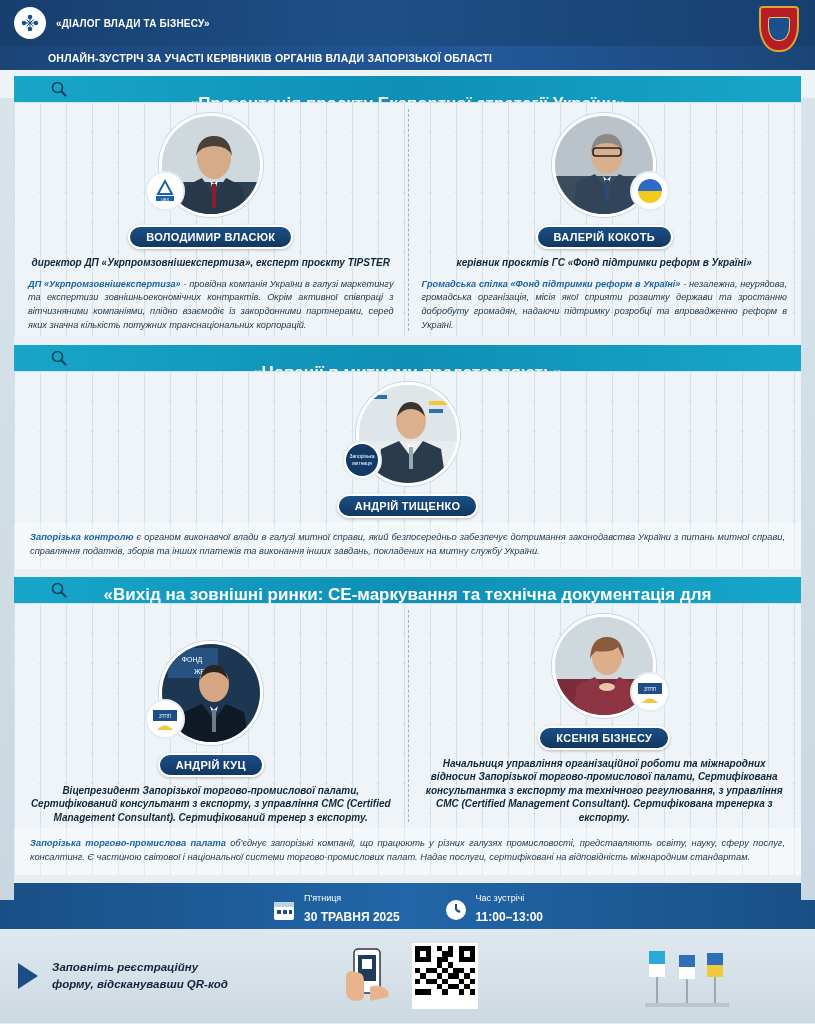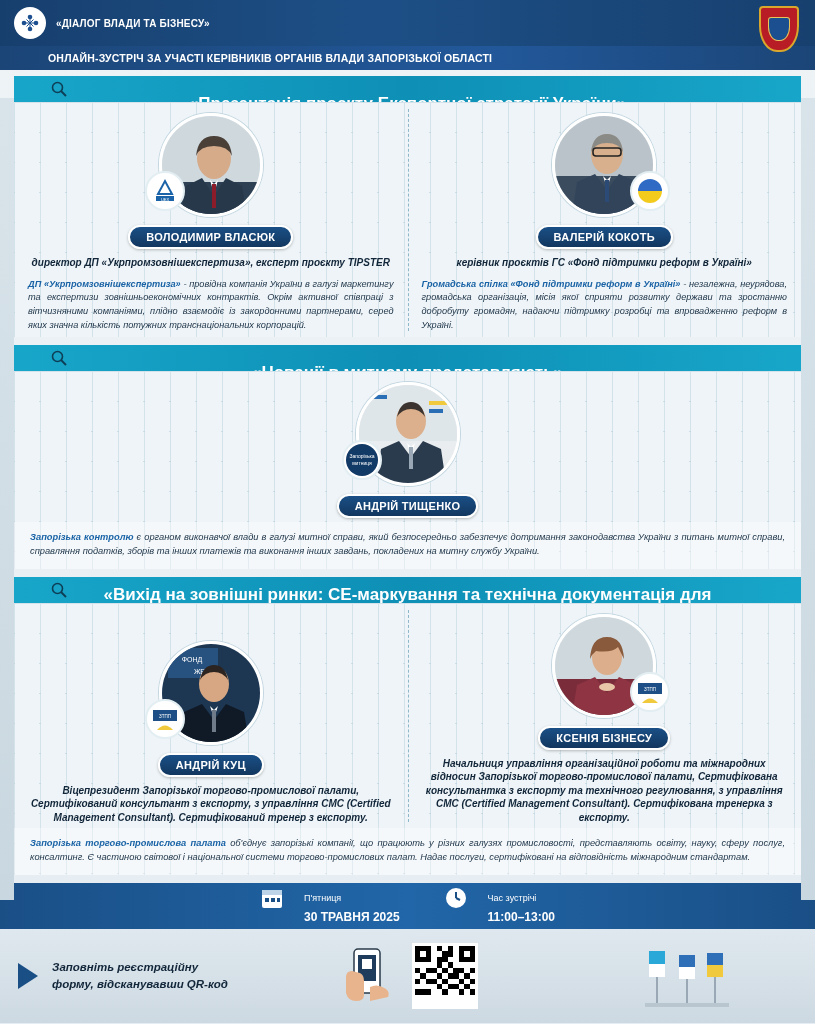--- a/index.html
+++ b/index.html
@@ -195,21 +195,21 @@
 
   
   .infobar {
     margin-top: 8px;
     height: 46px;
     background: linear-gradient(90deg,#1a4f86 0%, #2166a8 50%, #1a4f86 100%);
     display:flex; align-items:center; justify-content:center;
     gap: 44px;
     color:#fff;
   }
-  .info-item { display:flex; align-items:flex-start; gap:20px; }
+  .info-item { display:flex; align-items:flex-end; gap:8px; }
   .info-text { line-height:1.25; }
   .info-label { font-size: 9px; }
   .info-value { font-size: 12px; font-weight:bold; }
 
   
   .regblock {
     height: 94px;
     background: linear-gradient(180deg,#dfe8ee 0%, #cdd9e2 100%);
     display:flex; align-items:center;
     padding: 0 18px;

